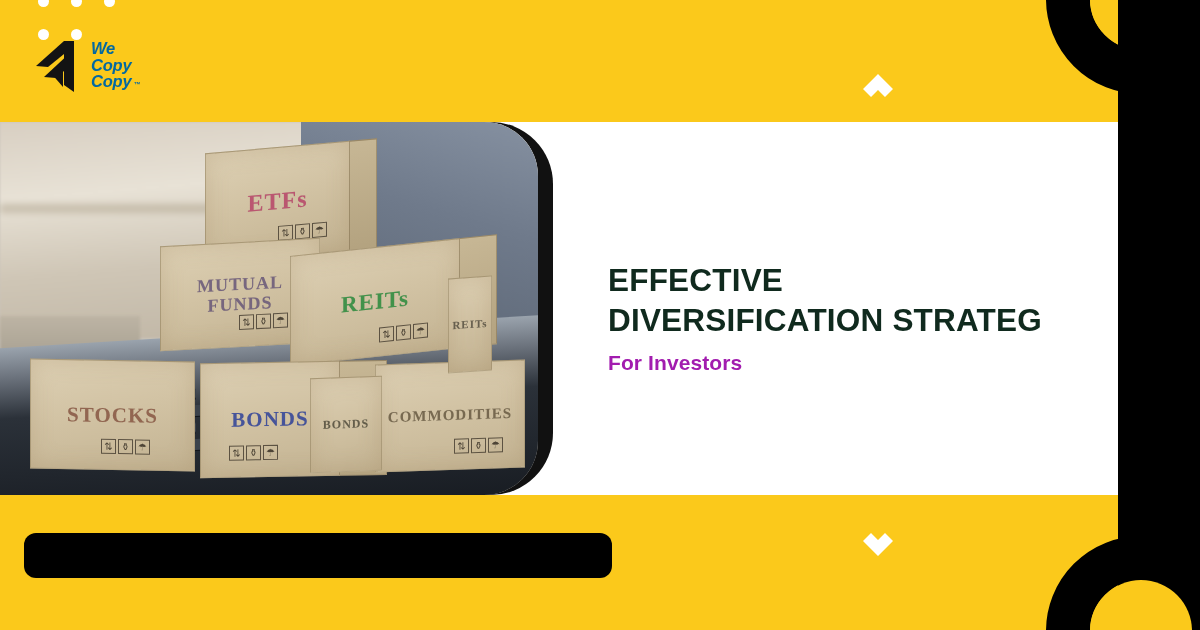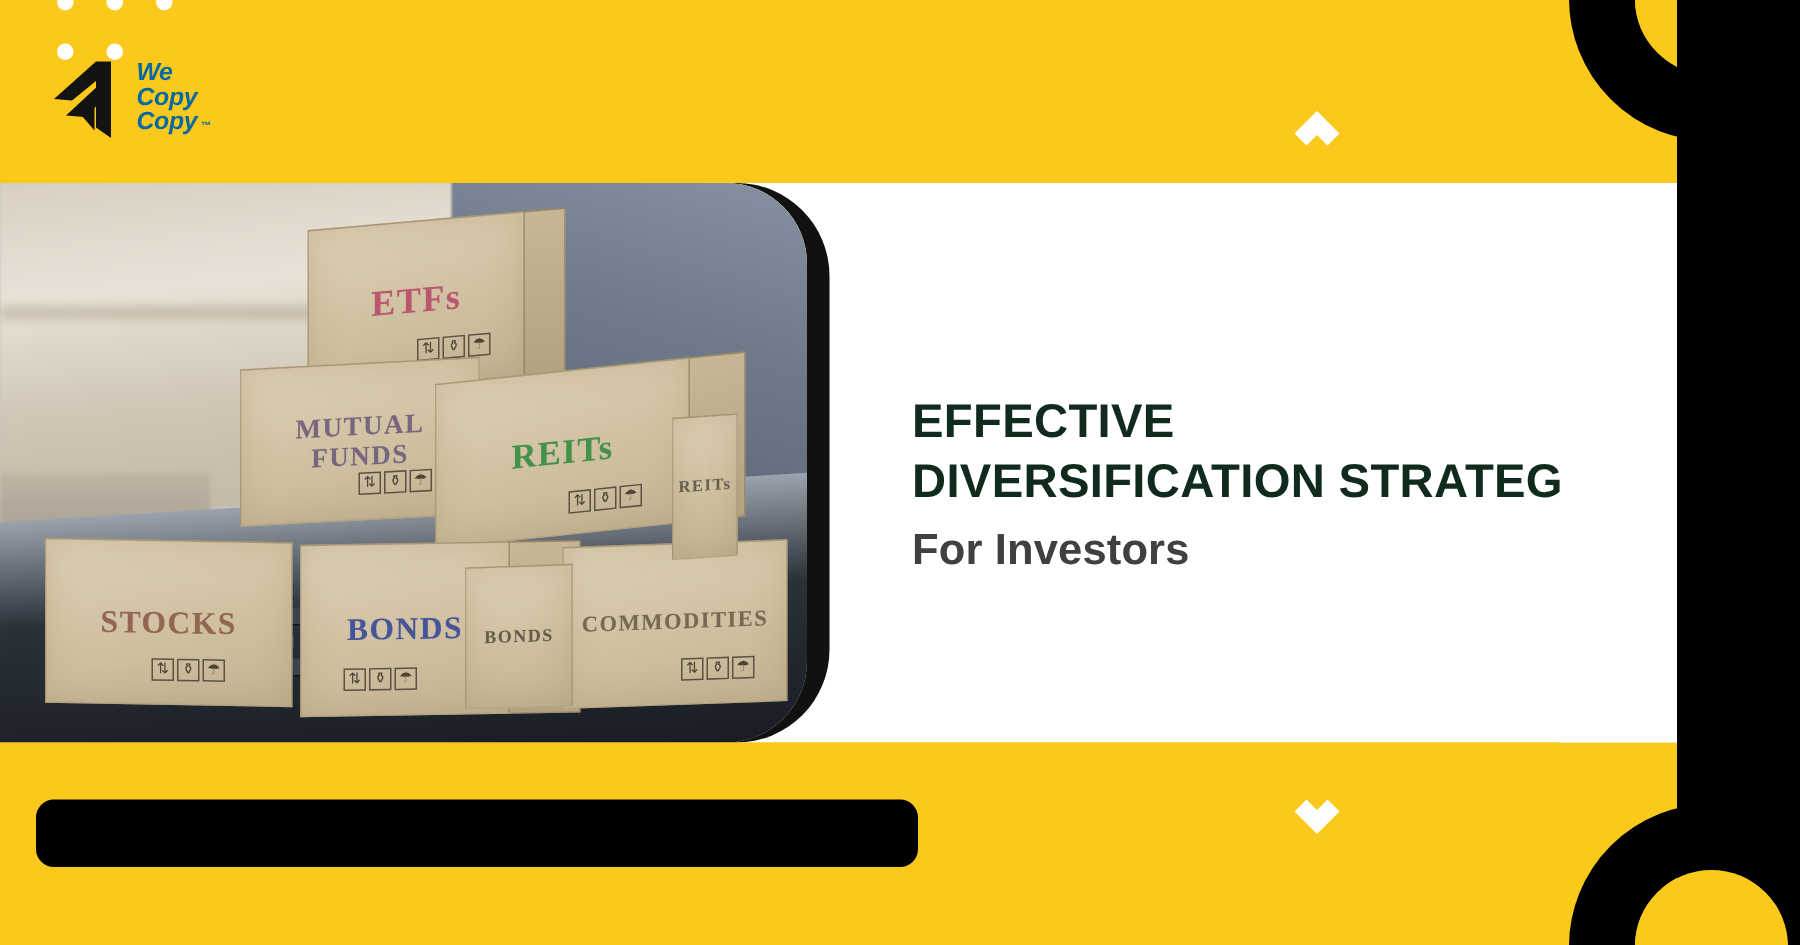--- a/index.html
+++ b/index.html
@@ -108,21 +108,21 @@
   }
 
   
   .copy { position:absolute; left:608px; top:248px; width:540px;margin-top:13px; }
   .headline {
     color:#102A1E; font-weight:800; font-size:31.5px; line-height:1.26;
     letter-spacing:.2px; white-space:nowrap;
   }
   .headline .l2 { display:block; }
   .subhead {
-    margin-top:11px; color:#404040; font-weight:800; font-size:29px;
+    margin-top:11px; color:#a21caf; font-weight:800; font-size:21px;
     letter-spacing:.1px;
   }
 
   
   .bottom-band { position:absolute; left:0; top:495px; width:1140px; height:135px; background:#FBC91B; }
   .black-pill {
     position:absolute; left:24px; top:533px; width:588px; height:45px;
     background:#000000; border-radius:12px;
   }
 

